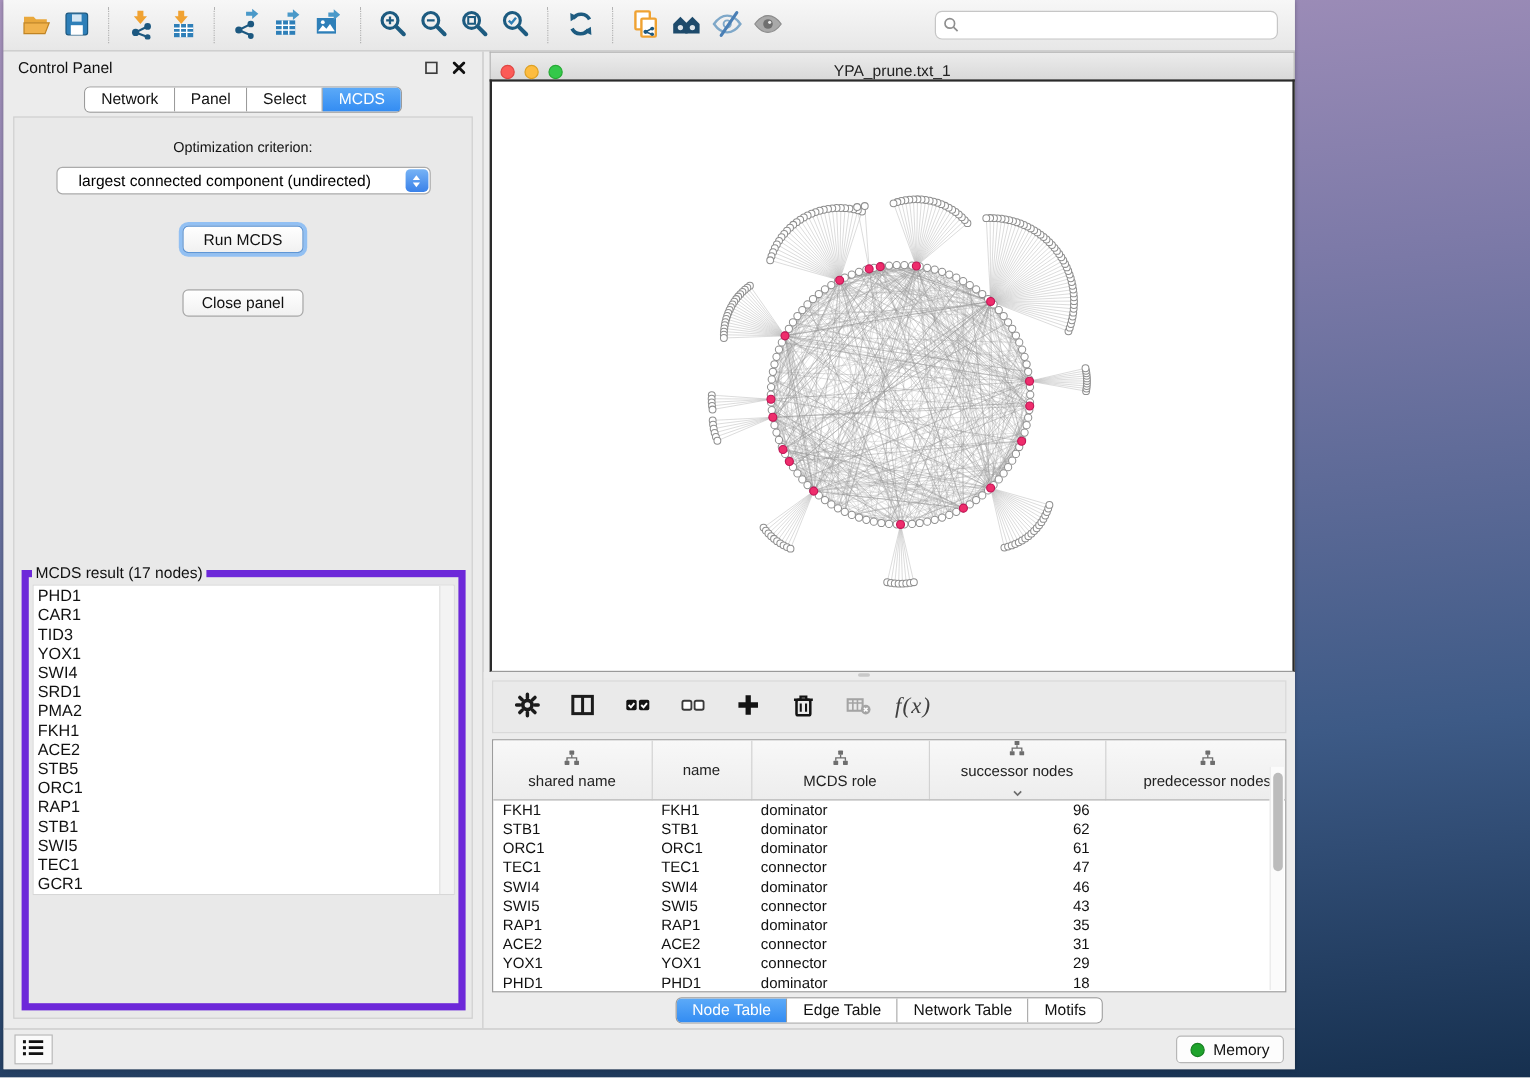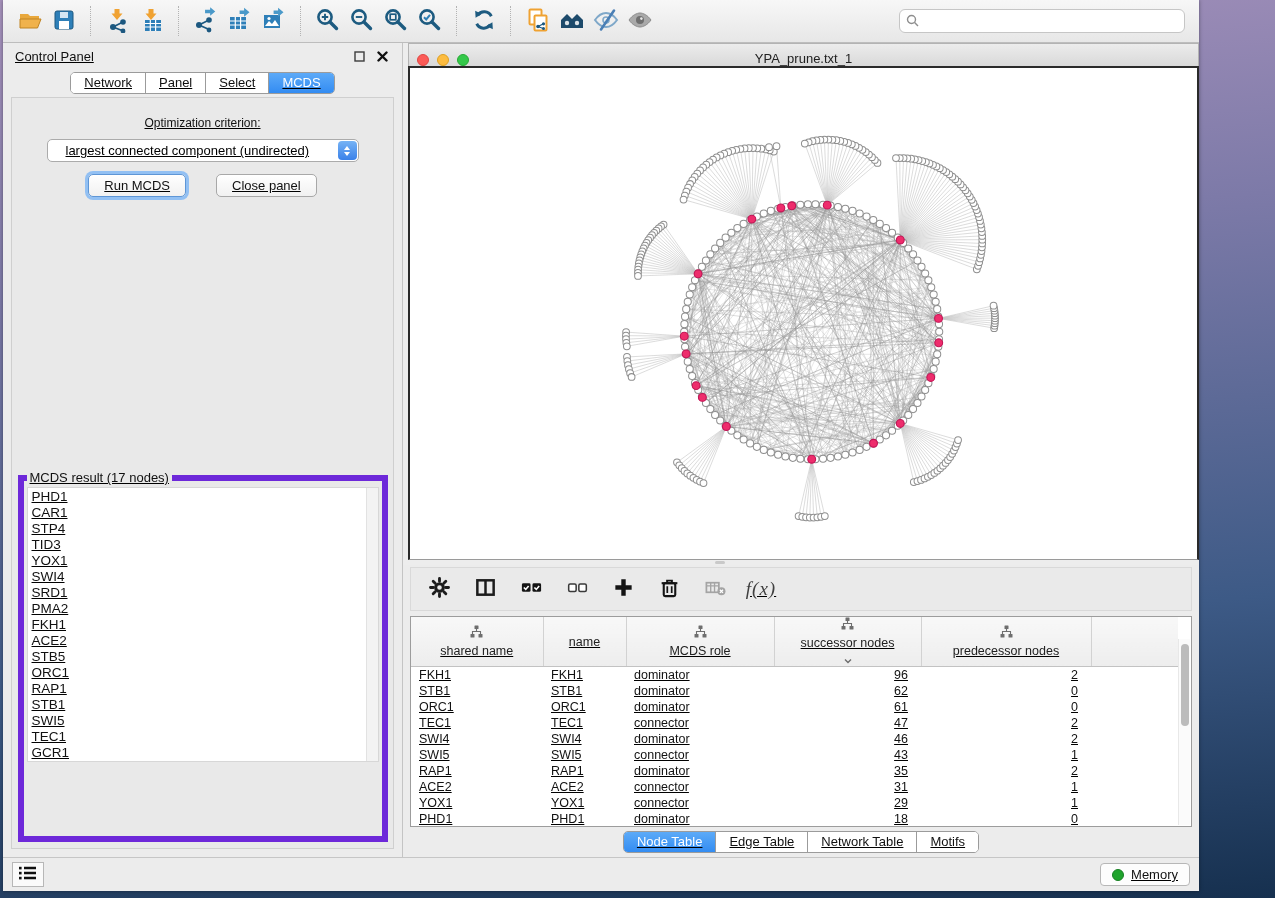--- a/index.html
+++ b/index.html
@@ -1,20 +1,20 @@
 <!DOCTYPE html>
 <html><head>
 <meta charset="utf-8">
 <style>
   html,body{margin:0;padding:0;}
   body{font-family:"Liberation Sans",sans-serif;-webkit-font-smoothing:antialiased;}
   .desktop{position:relative;width:1275px;height:898px;overflow:hidden;
     background:linear-gradient(175deg,#a893bd 0%,#7d7aa8 30%,#3d5a86 70%,#16304f 100%);}
-  .window{position:absolute;left:3px;top:0;width:1196px;height:891px;background:#ececec;
-    display:flex;flex-direction:column;box-shadow:0 0 4px rgba(0,0,0,.4);text-decoration:underline;}
+  .window{position:absolute;left:3px;top:0;width:1076px;height:891px;background:#ececec;
+    display:flex;flex-direction:column;box-shadow:0 0 4px rgba(0,0,0,.4);}
 
   
   .toolbar{height:42px;flex:0 0 42px;display:flex;align-items:center;padding:0 10px;
     background:linear-gradient(#f7f7f7,#e7e7e7);border-bottom:1px solid #bdbdbd;}
   .tb{width:34px;height:32px;border:none;background:transparent;padding:3px;display:flex;
     align-items:center;justify-content:center;}
   .tb svg{width:26px;height:26px;}
   .tb-sep{width:1px;height:30px;margin:0 9px;border-left:1px dotted #b3b3b3;}
   .search-wrap{margin-left:auto;margin-right:4px;position:relative;}
   .search-input{width:286px;height:24px;border:1px solid #c6c6c6;border-radius:6px;background:#fff;
@@ -37,21 +37,21 @@
   .cp-body{flex:1;margin:0 8px 8px;border:1px solid #cfcfcf;background:#e9e9e9;display:flex;
     flex-direction:column;align-items:center;min-height:0;}
   .opt-label{margin-top:18px;font-size:12px;color:#111;}
   .combo{margin-top:9px;width:312px;height:23px;display:flex;align-items:center;background:#fff;
     border:1px solid #ababab;border-radius:5px;box-sizing:border-box;}
   .combo-text{flex:1;font-size:13px;padding-left:18px;white-space:nowrap;overflow:hidden;}
   .stepper{width:19px;height:19px;margin-right:1px;border-radius:4px;flex:0 0 19px;
     background:linear-gradient(#76b3f5,#3a81e9);display:flex;flex-direction:column;align-items:center;justify-content:center;gap:2px;}
   .tri-up{width:0;height:0;border-left:3.5px solid transparent;border-right:3.5px solid transparent;border-bottom:4.5px solid #fff;}
   .tri-dn{width:0;height:0;border-left:3.5px solid transparent;border-right:3.5px solid transparent;border-top:4.5px solid #fff;}
-  .btn-row{margin-top:12px;display:flex;gap:30px;}
+  .btn-row{margin-top:26px;display:flex;gap:30px;flex-direction:column;}
   .mac-btn{height:23px;padding:0 15px;background:linear-gradient(#ffffff,#f1f1f1);border:1px solid #a8a8a8;
     border-radius:5px;font-size:13px;color:#111;font-family:"Liberation Sans",sans-serif;}
   .mac-btn.focused{box-shadow:0 0 0 3px #92c0f3;border-color:#5e96d6;}
   .result-fieldset{margin-top:auto;margin-bottom:6px;width:370px;height:372px;box-sizing:border-box;
     border:6px solid #6d28d9;padding:2px 3px 3px;background:transparent;}
   .result-fieldset legend{font-size:13px;padding:0 3px;background:#e9e9e9;color:#111;}
   .result-list{position:relative;height:100%;background:#fff;border:1px solid #d7d7d7;overflow:hidden;}
   .result-items{padding:1px 0 0 4px;}
   .list-item{font-size:13.5px;line-height:16px;color:#111;}
   .list-vtrack{position:absolute;right:0;top:0;bottom:0;width:11px;background:#f3f3f3;border-left:1px solid #e2e2e2;}
@@ -294,21 +294,20 @@
         <div class="btn-row">
           <button class="mac-btn focused">Run MCDS</button>
           <button class="mac-btn">Close panel</button>
         </div>
         <fieldset class="result-fieldset">
           <legend>MCDS result (17 nodes)</legend>
           <div class="result-list">
             <div class="result-items">
                   <div class="list-item">PHD1</div>
                   <div class="list-item">CAR1</div>
-                  <div class="list-item">STP4</div>
                   <div class="list-item">TID3</div>
                   <div class="list-item">YOX1</div>
                   <div class="list-item">SWI4</div>
                   <div class="list-item">SRD1</div>
                   <div class="list-item">PMA2</div>
                   <div class="list-item">FKH1</div>
                   <div class="list-item">ACE2</div>
                   <div class="list-item">STB5</div>
                   <div class="list-item">ORC1</div>
                   <div class="list-item">RAP1</div>

